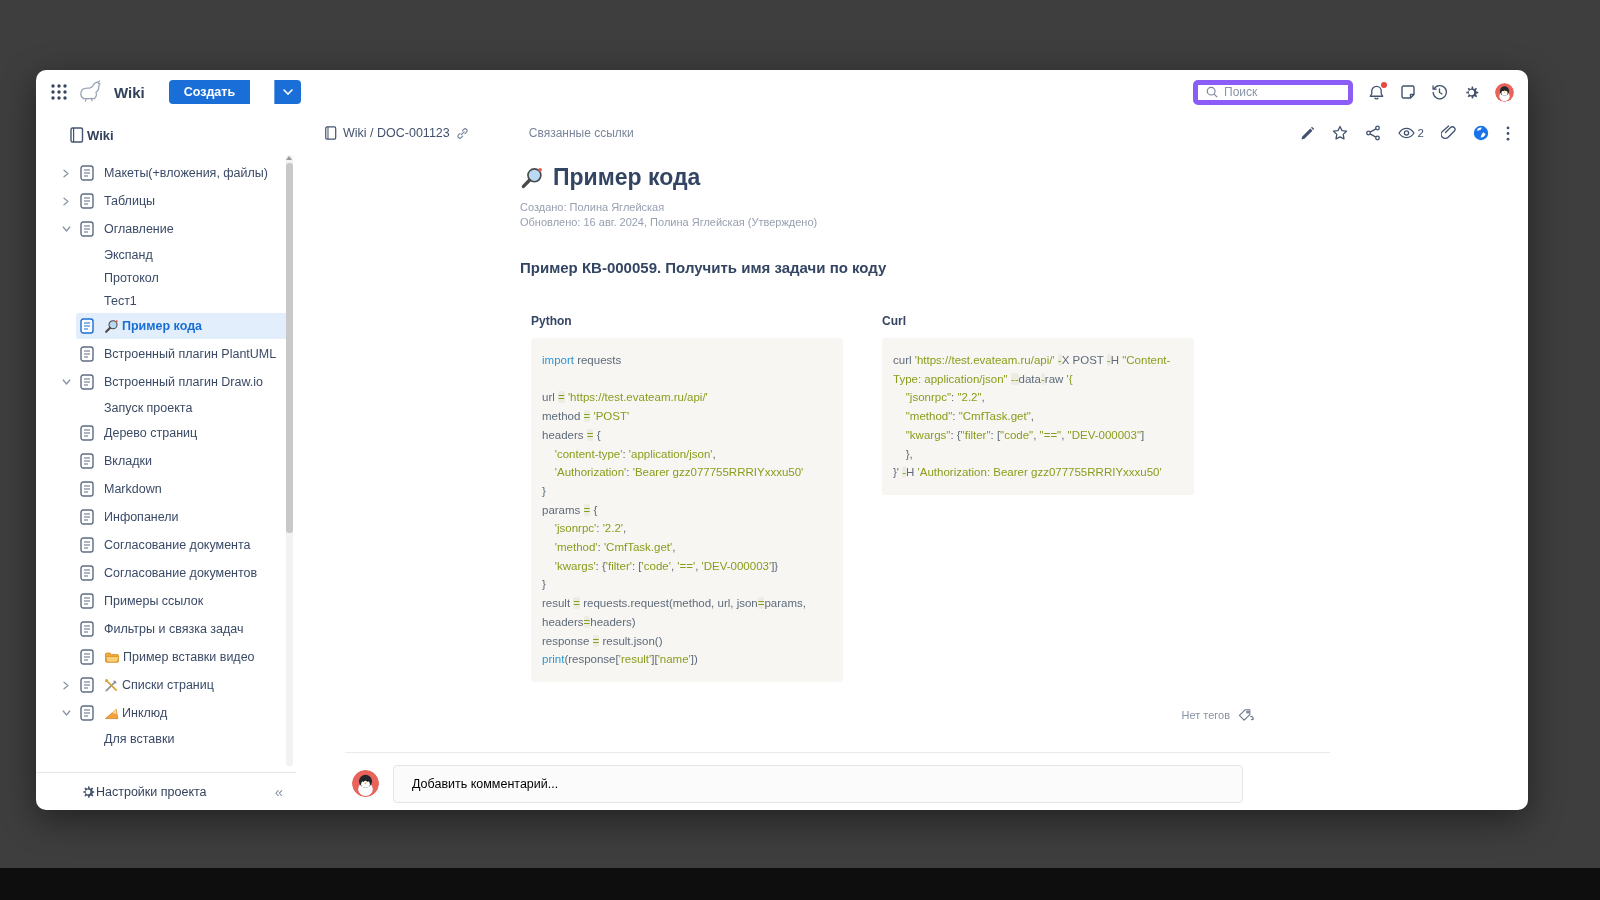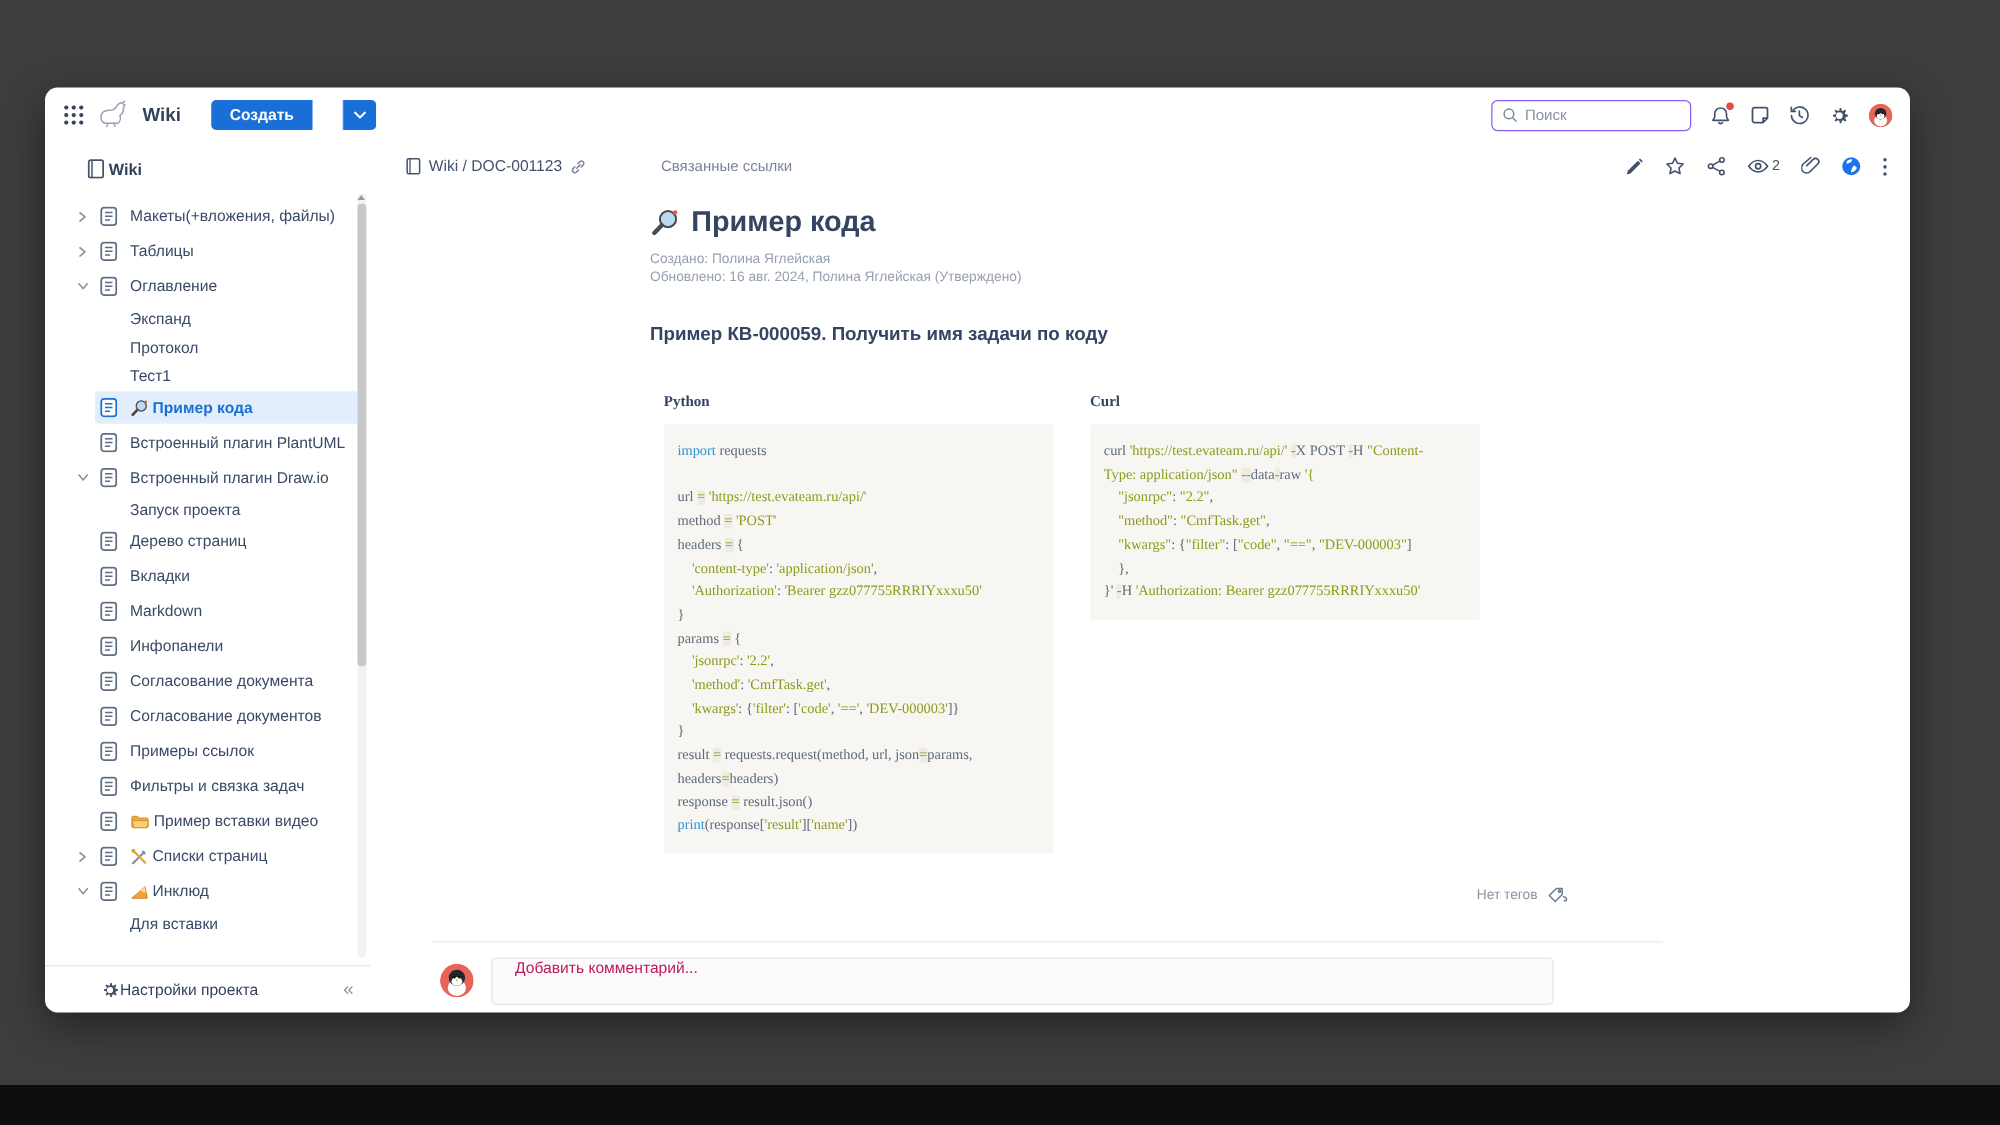--- a/index.html
+++ b/index.html
@@ -17,21 +17,21 @@
   .logo { display:flex; align-items:center; gap:4px; margin-right:8px; }
   .logo-text { font-size:15px; font-weight:700; color:#32425b; }
   .nav-menu { display:flex; gap:26px; margin-left:22px; }
   .nav-item { font-size:13px; font-weight:600; color:#32425b; cursor:pointer; white-space:nowrap; }
   .create-group { display:flex; margin-left:16px; cursor:pointer;gap:24px; }
   .create-main { background:#1a6ed8; color:#fff; font-size:12.5px; font-weight:600; padding:5px 15px;
                  border-radius:4px 0 0 4px; display:flex; align-items:center; }
   .create-arrow { background:#1a6ed8; border-left:1px solid rgba(255,255,255,.35); width:27px;
                   border-radius:0 4px 4px 0; display:flex; align-items:center; justify-content:center; }
   .tb-right { margin-left:auto; display:flex; align-items:center; gap:15px; }
-  .search-box { width:160px; height:25px; border:1px solid #8b5cf6; border-radius:5px; display:flex;
+  .search-box { width:160px; height:25px; border:5px solid #8b5cf6; border-radius:5px; display:flex;
                 align-items:center; gap:6px; padding:0 8px; color:#8993a4; font-size:12px; }
   .tb-icon { position:relative; display:flex; align-items:center; cursor:pointer; }
   .bell-dot { position:absolute; top:-2px; right:-2px; width:6px; height:6px; border-radius:50%; background:#e8493f; }
   .avatar { width:19px; height:19px; border-radius:50%; overflow:hidden; display:flex; }
 
   
   .body-row { flex:1; display:flex; min-height:0; }
 
   
   .sidebar { width:260px; flex:none; display:flex; flex-direction:column; position:relative; }
@@ -65,38 +65,38 @@
   .related-links { margin-left:60px; font-size:12px; color:#7a869a; cursor:pointer; }
   .doc-actions { margin-left:auto; display:flex; align-items:center; gap:17px; }
   .doc-actions .tb-icon { color:#42526e; }
   .eye-group { display:flex; align-items:center; gap:3px; font-size:11.5px; color:#42526e; }
 
   .doc-area { flex:1; padding-left:224px; padding-right:198px; overflow:hidden; }
   .title-row { margin-top:12px; display:flex; align-items:center; gap:9px; font-size:23px; font-weight:700; color:#344563; }
   .meta { margin-top:9px; font-size:11px; color:#97a0af; line-height:15px; }
   .doc-heading { margin-top:29px; font-size:15px; font-weight:700; color:#344563; }
 
-  .code-cols { display:flex; gap:29px; margin-top:38px; margin-left:11px; align-items:flex-start;font-family:Liberation Serif, serif; }
+  .code-cols { display:flex; gap:39px; margin-top:38px; margin-left:11px; align-items:flex-start; }
   .code-col { width:312px; }
   .code-label { font-size:12px; font-weight:700; color:#344563; margin-bottom:10px; }
   .code-block { background:#f8f6f2; border-radius:3px; padding:13px 11px; font-size:11.5px; line-height:18.7px;
                 color:#5d6b7a; }
   .code-line { min-height:18.7px; white-space:pre-wrap; word-break:break-word; }
   .tk-kw { color:#2e95d3; }
   .tk-s  { color:#8a9c1c; }
   .tk-op { color:#7fa41b; background:#eeebe3; border-radius:2px; }
   .tk-t  { color:#5d6b7a; }
 
   .tags-row { display:flex; justify-content:flex-end; align-items:center; gap:8px; margin-top:26px;
               margin-right:75px; font-size:11px; color:#8993a4; }
   .divider { border-top:1px solid #e8eaed; margin-top:30px; margin-left:-175px; }
   .comment-row { display:flex; align-items:center; gap:14px; margin-top:12px; margin-left:-168px; margin-right:87px; }
   .avatar-sm { width:27px; height:27px; border-radius:50%; overflow:hidden; flex:none; display:flex; }
   .comment-input { flex:1; height:38px; border:1px solid #e5e5e5; background:#fbfbfb; border-radius:4px;
-                   display:flex; padding:0 18px; font-size:12.5px; color:#be185d; cursor:text; }
+                   display:flex; align-items:center; padding:0 18px; font-size:12.5px; color:#000000; cursor:text; }
 </style>
 </head>
 <body>
 
 <div class="bottom-strip"></div>
 
 <div class="app">
 
   <div class="topbar">
     <span class="grid-icon tb-icon">

